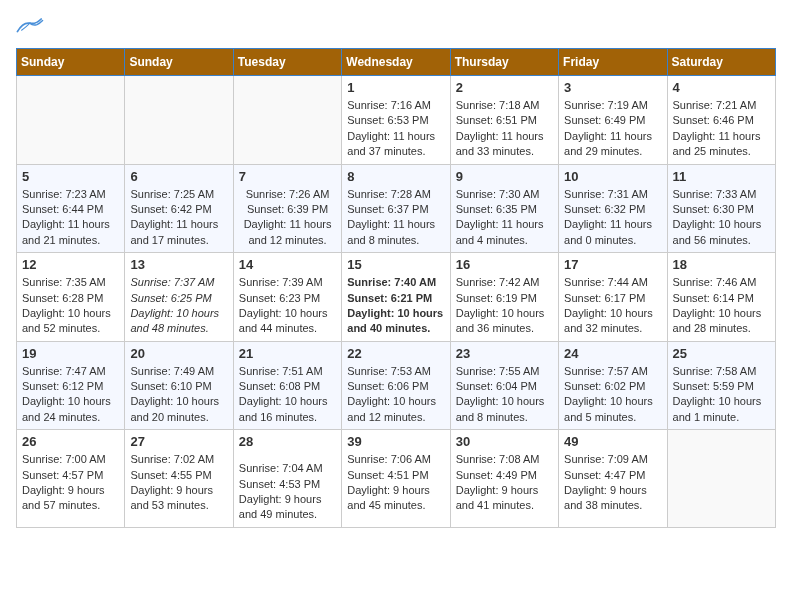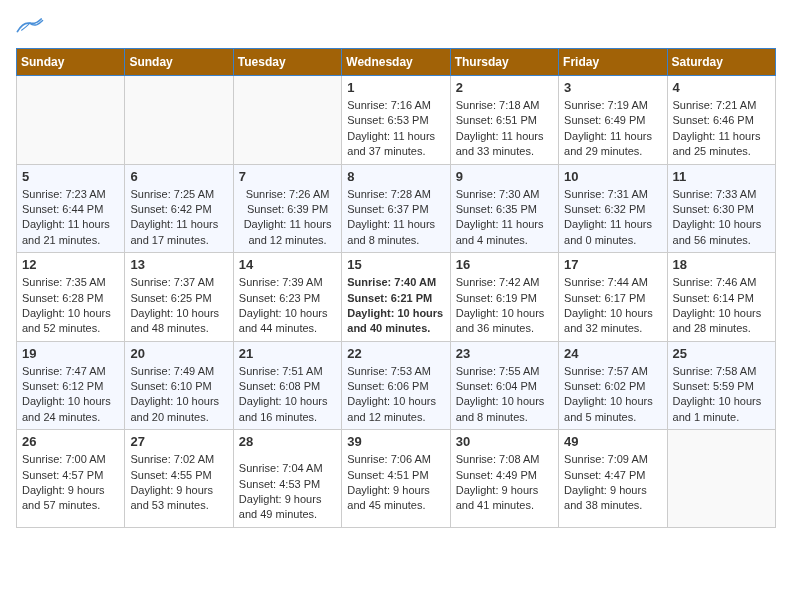--- a/index.html
+++ b/index.html
@@ -192,21 +192,21 @@
       <tr>
         <td>
           <div class="day-number">12</div>
           <div class="day-info" style="white-space: pre-line;">Sunrise: 7:35 AM
 Sunset: 6:28 PM
 Daylight: 10 hours
 and 52 minutes.</div>
         </td>
         <td>
           <div class="day-number">13</div>
-          <div class="day-info" style="white-space: pre-line;">Sunrise: 7:37 AM
+          <div class="day-info" style="white-space: pre-line; font-style: italic;">Sunrise: 7:37 AM
 Sunset: 6:25 PM
 Daylight: 10 hours
 and 48 minutes.</div>
         </td>
         <td>
           <div class="day-number">14</div>
           <div class="day-info" style="white-space: pre-line;">Sunrise: 7:39 AM
 Sunset: 6:23 PM
 Daylight: 10 hours
 and 44 minutes.</div>

